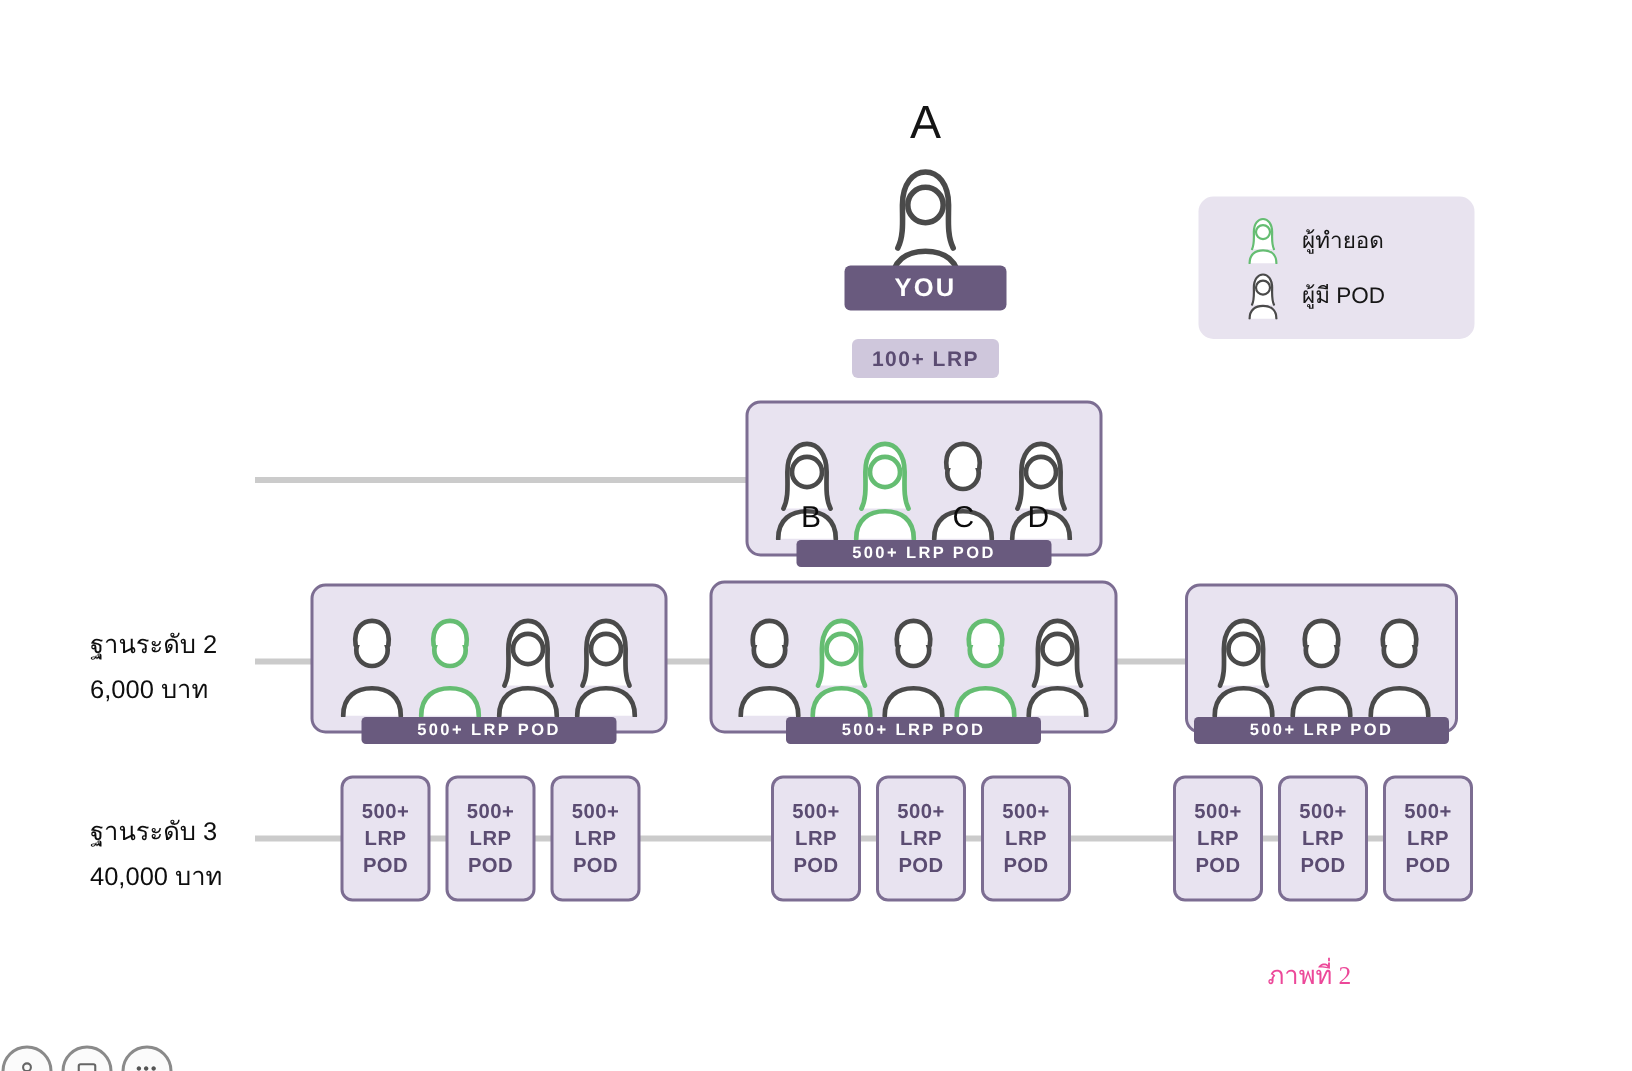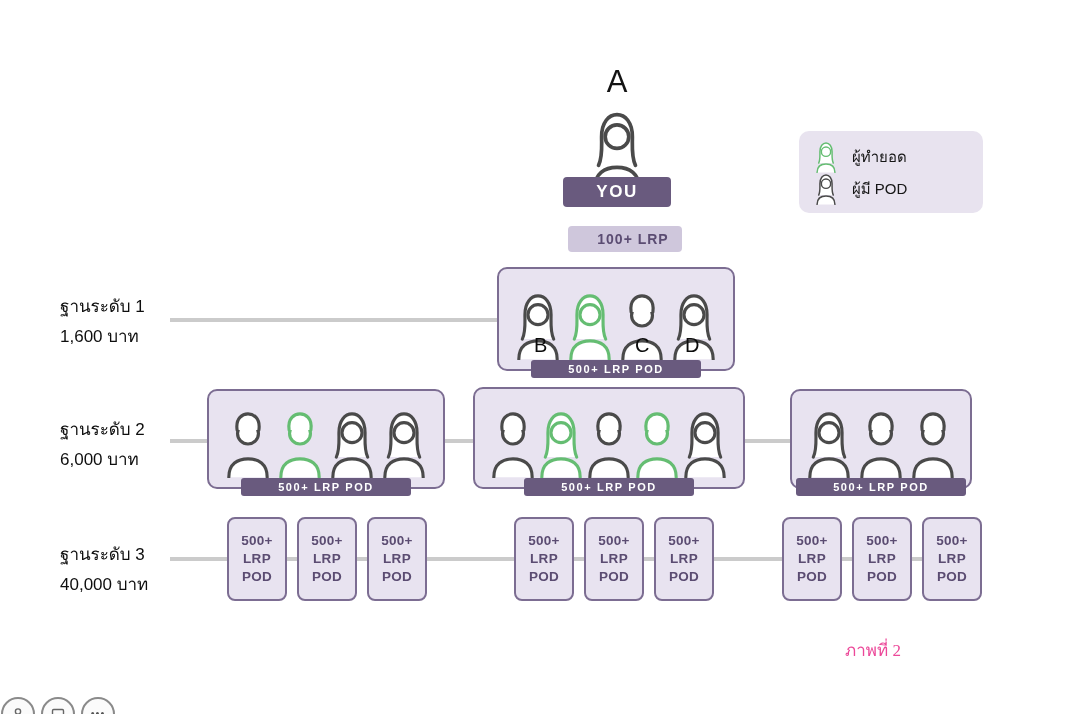--- a/index.html
+++ b/index.html
@@ -11,25 +11,25 @@
   .you-person{position:absolute;left:584px;top:110px;width:66px;height:84px;}
   .you-person .person{width:66px;height:80px;}
   .you-badge{
     position:absolute;left:563px;top:177px;width:108px;height:30px;border-radius:4px;
     background:#695a7e;color:#fff;font-weight:bold;font-size:17px;letter-spacing:1.5px;
     text-align:center;line-height:30px;
   }
   .you-lrp{
     position:absolute;left:568px;top:226px;width:98px;height:26px;border-radius:4px;
     background:#cfc7dc;color:#5b4c72;font-weight:bold;font-size:14px;letter-spacing:1px;
-    text-align:center;line-height:26px;padding-left:16px;
+    text-align:center;line-height:26px;
   }
   .legend{
-    position:absolute;left:799px;top:131px;width:184px;height:82px;background:#e8e3ef;border-radius:10px;
-    box-sizing:border-box;padding:10px 14px;display:flex;flex-direction:column;justify-content:space-around;
+    position:absolute;left:799px;top:131px;width:184px;height:95px;background:#e8e3ef;border-radius:10px;
+    box-sizing:border-box;padding:10px 30px;display:flex;flex-direction:column;justify-content:space-around;
   }
   .legend-row{display:flex;align-items:center;gap:13px;}
   .legend-icon{display:inline-flex;}
   .legend-icon .person{width:26px;height:32px;}
   .legend-label{font-size:15px;color:#161616;}
   .hline{position:absolute;height:4px;background:#cbcbcb;}
   .line1{left:170px;top:318px;width:330px;}
   .line2{left:170px;top:439px;width:800px;}
   .line3{left:170px;top:557px;width:808px;}
   .level-label{position:absolute;left:60px;font-size:17px;color:#0e0e0e;line-height:30px;}
@@ -104,24 +104,20 @@
           </svg>
         </span>
       <span class="legend-label">ผู้มี POD</span>
     </div>
   </div>
 
   <div class="hline line1"></div>
   <div class="hline line2"></div>
   <div class="hline line3"></div>
 
-  <div class="level-label ll1">
-    <div>ฐานระดับ 1</div>
-    <div>1,600 บาท</div>
-  </div>
   <div class="level-label ll2">
     <div>ฐานระดับ 2</div>
     <div>6,000 บาท</div>
   </div>
   <div class="level-label ll3">
     <div>ฐานระดับ 3</div>
     <div>40,000 บาท</div>
   </div>
 
   <div class="group-box l1">

